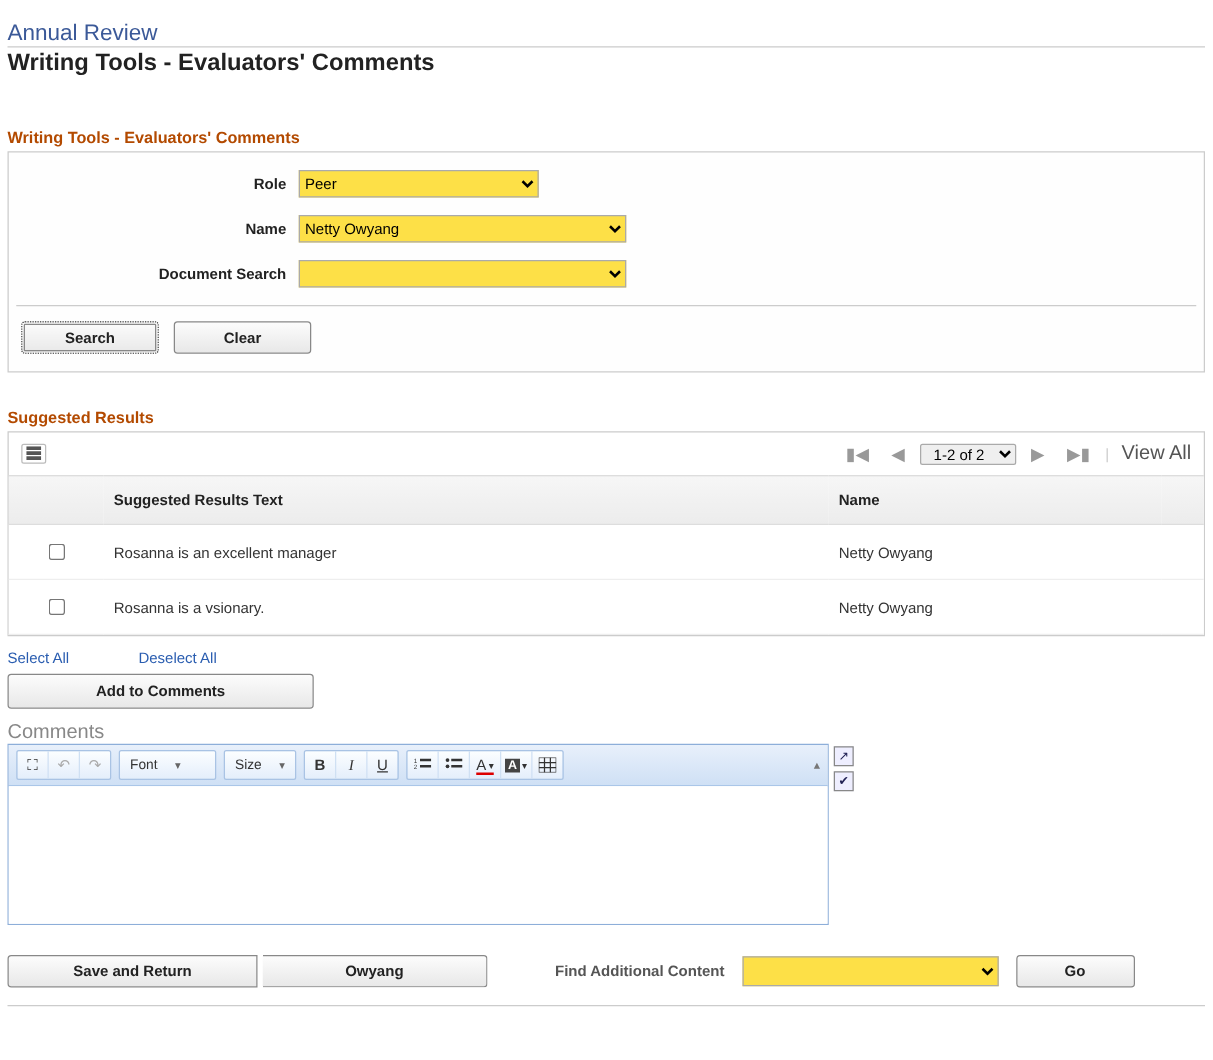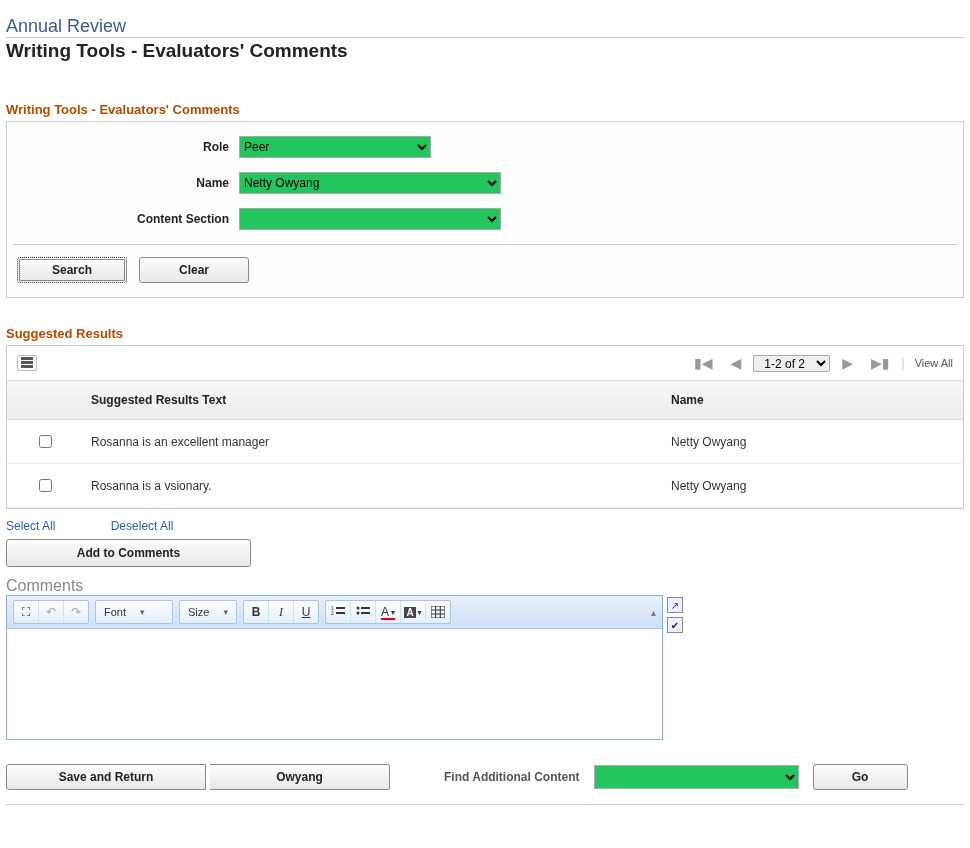--- a/index.html
+++ b/index.html
@@ -2,35 +2,35 @@
 <html><head>
 <meta charset="utf-8">
 <style>
   body { font-family: Arial, Helvetica, sans-serif; font-size: 12px; color: #333; margin: 0; padding: 0 6px; width: 970px; box-sizing: border-box; }
   .breadcrumb { color: #3b5998; font-size: 18px; font-weight: 400; padding: 0 0 0px 0; margin-top:16px; border-bottom: 1px solid #ccc; }
   h1.page-title { font-size: 19px; font-weight: bold; color: #222; margin: 2px 0 40px 0; }
   .section-header { color: #b34a00; font-weight: bold; font-size: 13px; margin: 8px 0 4px 0; }
   .filter-box { border: 1px solid #ccc; background: #fefefe; padding: 14px 10px 14px 10px; margin-bottom: 28px; }
   .form-row { display: flex; align-items: center; margin: 0 0 14px 0; }
   .form-label { width: 212px; text-align: right; font-weight: bold; font-size: 12px; padding-right: 10px; color: #222; }
-  select { font-size: 12px; height: 22px; border: 1px solid #aaa; background: #22c55e; }
+  select { font-size: 12px; height: 22px; border: 1px solid #aaa; background: #fde047; }
   .select-role { width: 192px; }
   .select-name { width: 262px; }
   .select-section { width: 262px; }
   .btn { height: 26px; padding: 0 18px; font-size: 12px; font-weight: bold; border: 1px solid #888; border-radius: 3px; background: linear-gradient(#fcfcfc, #e8e8e8); cursor: pointer; color:#222; }
   .search-btn { min-width:110px; border:1px dotted #333; outline:1px solid #888; outline-offset:-3px; }
   .btn-row { display:flex; gap: 12px; margin-top: 4px; }
   hr.inner-hr{ border:none; border-top:1px solid #ccc; margin:8px -4px 12px -4px;}
   
   .grid { border:1px solid #ccc; background:#fff; }
   .grid-tools { display:flex; align-items:center; height:34px; border-bottom:0px; padding:0 10px; gap:6px; }
   .grid-tools .spacer{flex:1;}
   .nav-icon { color:#999; font-size:14px; padding:0 6px; cursor:default;}
   .page-picker{ border:1px solid #aaa; background:#efefef; height:17px; font-size:12px; padding:0 8px 0 6px; border-radius:2px;}
-  .view-all{ color:#555; font-size:11px; cursor:pointer; padding-left:4px;}
+  .view-all{ color:#555; font-size:16px; cursor:pointer; padding-left:4px;}
   .vert-sep { color:#ccc;}
   table.results { width:100%; border-collapse:collapse; }
   table.results th { background: linear-gradient(#f6f6f6,#ececec); text-align:left; font-weight:bold; font-size:12px; color:#222; padding:12px 8px; border-top:1px solid #ddd; border-bottom:1px solid #ddd; }
   table.results td { padding:12px 8px; border-bottom:1px solid #eee; font-size:12px; background:#fff; }
   table.results .col-check{ width:60px; text-align:center;}
   table.results .col-name-h{ width:250px;}
   table.results .col-last{width:18px;}
   .sel-links{ margin:10px 0 6px 0; }
   .link{ color:#2a5db0; cursor:pointer; font-size:12px;}
   .sel-links .link + .link{margin-left:52px;}
@@ -79,21 +79,21 @@
       <option>Peer</option>
     </select>
   </div>
   <div class="form-row">
     <div class="form-label">Name</div>
     <select class="select-name">
       <option>Netty Owyang</option>
     </select>
   </div>
   <div class="form-row">
-    <div class="form-label">Content Section</div>
+    <div class="form-label">Document Search</div>
     <select class="select-section">
       <option></option>
     </select>
   </div>
   <hr class="inner-hr">
   <div class="btn-row">
     <button class="btn search-btn">Search</button>
     <button class="btn" style="min-width:110px;">Clear</button>
   </div>
 </div>

